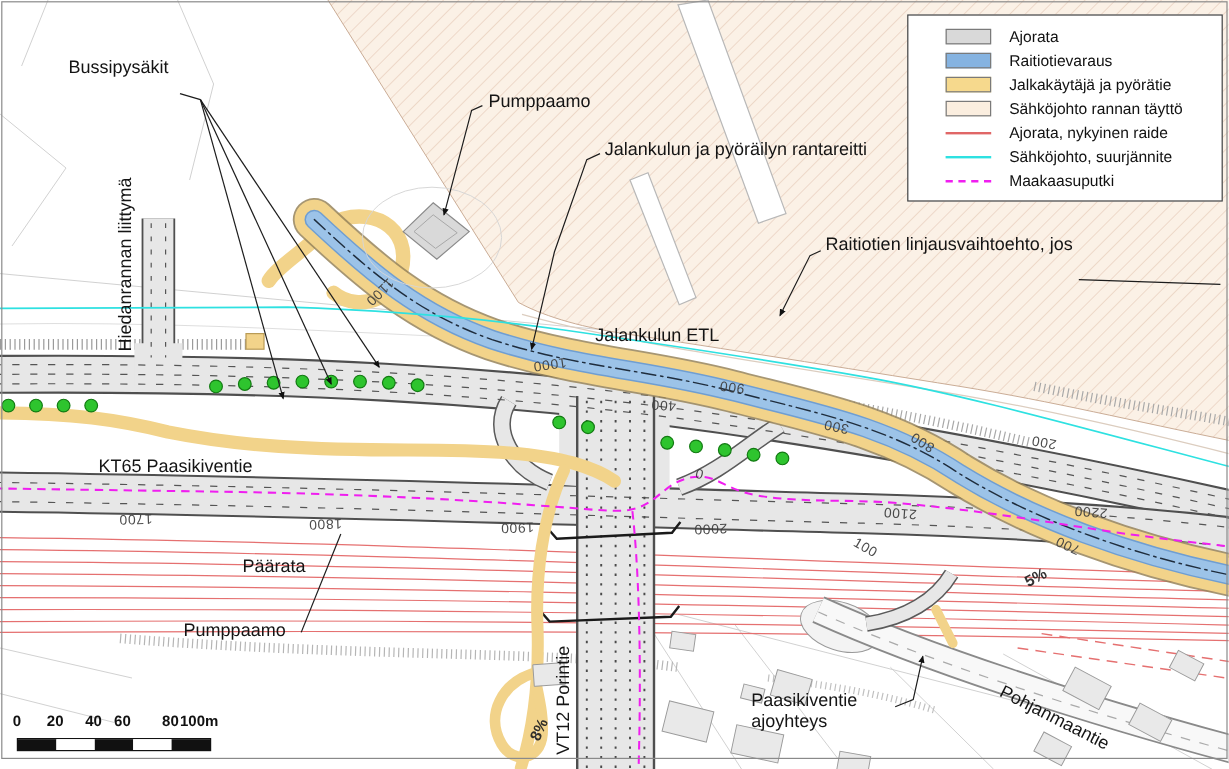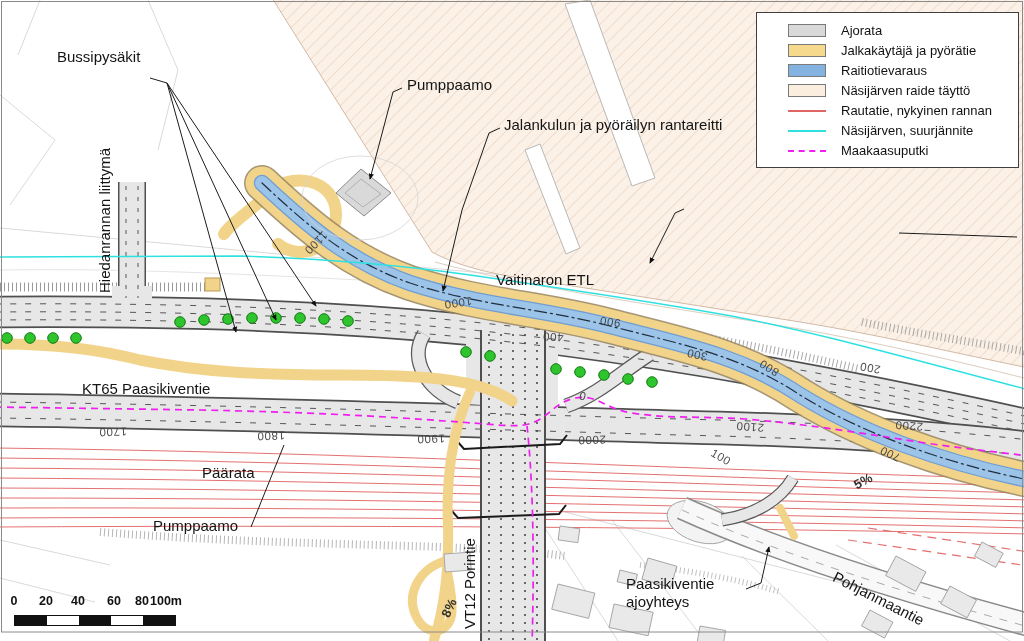--- a/index.html
+++ b/index.html
@@ -220,22 +220,23 @@
     <path d="M 746,589 L 761,583 L 769,547" marker-end="url(#arr)"></path>
   </g>
 
   <rect x="1.5" y="1.5" width="1021" height="630.5" fill="none" stroke="#8a8a8a" stroke-width="1"></rect>
 </svg>
 
 <div class="map-label" style="left:57px;top:48px">Bussipysäkit</div>
 <div class="map-label" style="left:407px;top:76px">Pumppaamo</div>
 <div class="map-label" style="left:504px;top:116px">Jalankulun ja pyöräilyn rantareitti</div>
 <div class="map-label" style="left:688px;top:195px">
-</div>
-<div class="map-label" style="left:496px;top:271px">Vaitinaron ETL</div>
+  <div>Raitiotien linjausvaihtoehto, jos</div>
+</div>
+<div class="map-label" style="left:496px;top:271px">Jalankulun ETL</div>
 <div class="map-label vert" style="left:96px;top:293px">Hiedanrannan liittymä</div>
 <div class="map-label" style="left:82px;top:380px">KT65 Paasikiventie</div>
 <div class="map-label" style="left:202px;top:464px">Päärata</div>
 <div class="map-label" style="left:153px;top:517px">Pumppaamo</div>
 <div class="map-label vert" style="left:461px;top:629px">VT12 Porintie</div>
 <div class="map-label" style="left:626px;top:575px">
   <div>Paasikiventie</div>
   <div>ajoyhteys</div>
 </div>
 <div class="map-label" style="left:838px;top:568px;transform:rotate(27deg);transform-origin:0 0">Pohjanmaantie</div>
@@ -261,52 +262,52 @@
       <div class="marker grade" style="left: 449px; top: 608px; transform: translate(-50%, -50%) rotate(-65deg);">8%</div>
     </div>
 
 <div class="legend">
   <div id="legend-rows" style="display:flex;flex-direction:column;gap:6.5px">
         <div class="leg-row">
           <span class="leg-swatch" style="background: rgb(217, 217, 217);"></span>
           <span class="leg-label">Ajorata</span>
         </div>
         <div class="leg-row">
+          <span class="leg-swatch" style="background: rgb(133, 179, 225);"></span>
+          <span class="leg-label">Raitiotievaraus</span>
+        </div>
+        <div class="leg-row">
           <span class="leg-swatch" style="background: rgb(246, 217, 141);"></span>
           <span class="leg-label">Jalkakäytäjä ja pyörätie</span>
         </div>
         <div class="leg-row">
-          <span class="leg-swatch" style="background: rgb(133, 179, 225);"></span>
-          <span class="leg-label">Raitiotievaraus</span>
-        </div>
-        <div class="leg-row">
           <span class="leg-swatch" style="background: rgb(251, 238, 223);"></span>
-          <span class="leg-label">Näsijärven raide täyttö</span>
+          <span class="leg-label">Sähköjohto rannan täyttö</span>
         </div>
         <div class="leg-row">
           <span class="leg-line" style="border-top: 2.5px solid rgb(224, 102, 102);"></span>
-          <span class="leg-label">Rautatie, nykyinen rannan</span>
+          <span class="leg-label">Ajorata, nykyinen raide</span>
         </div>
         <div class="leg-row">
           <span class="leg-line" style="border-top: 2.5px solid rgb(46, 225, 225);"></span>
-          <span class="leg-label">Näsijärven, suurjännite</span>
+          <span class="leg-label">Sähköjohto, suurjännite</span>
         </div>
         <div class="leg-row">
           <span class="leg-line" style="border-top: 2px dashed rgb(240, 30, 240);"></span>
           <span class="leg-label">Maakaasuputki</span>
         </div>
       </div>
 </div>
 
 <div class="scalebar">
   <div id="scale-ticks">
         <span class="scale-tick" style="left: 12px;">0</span>
         <span class="scale-tick" style="left: 44px;">20</span>
         <span class="scale-tick" style="left: 76px;">40</span>
-        <span class="scale-tick" style="left: 112px;">60</span>
+        <span class="scale-tick" style="left: 100px;">60</span>
         <span class="scale-tick" style="left: 140px;">80</span>
         <span class="scale-tick" style="left: 164px;">100m</span>
       </div>
   <div class="scale-segments" id="scale-segments">
         <div class="scale-seg" style="background: rgb(17, 17, 17);"></div>
         <div class="scale-seg" style="background: rgb(255, 255, 255);"></div>
         <div class="scale-seg" style="background: rgb(17, 17, 17);"></div>
         <div class="scale-seg" style="background: rgb(255, 255, 255);"></div>
         <div class="scale-seg" style="background: rgb(17, 17, 17);"></div>
       </div>

